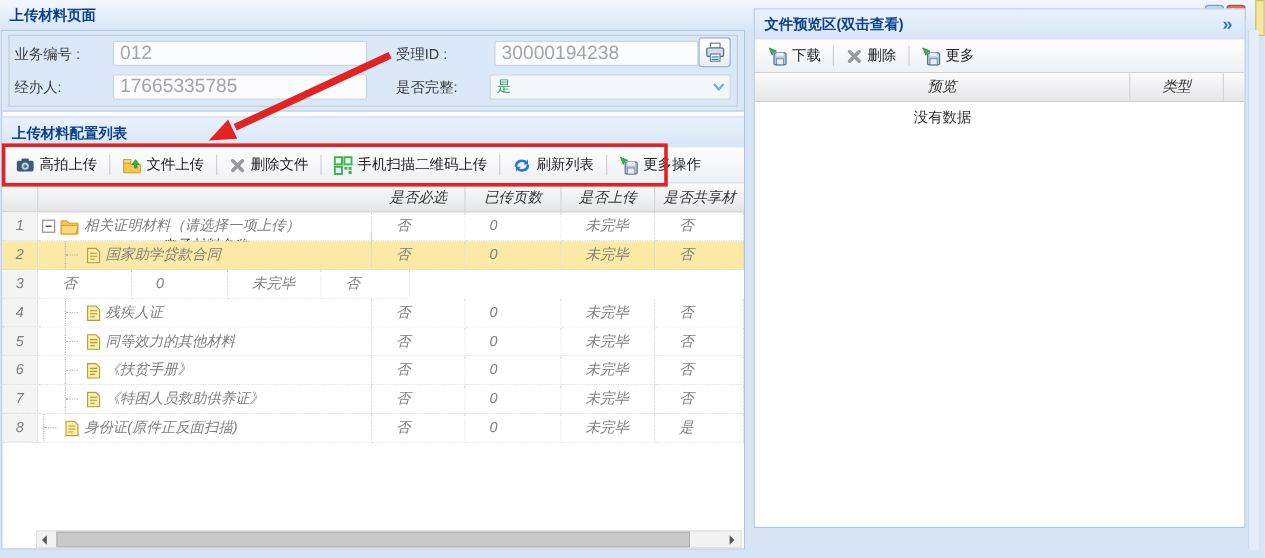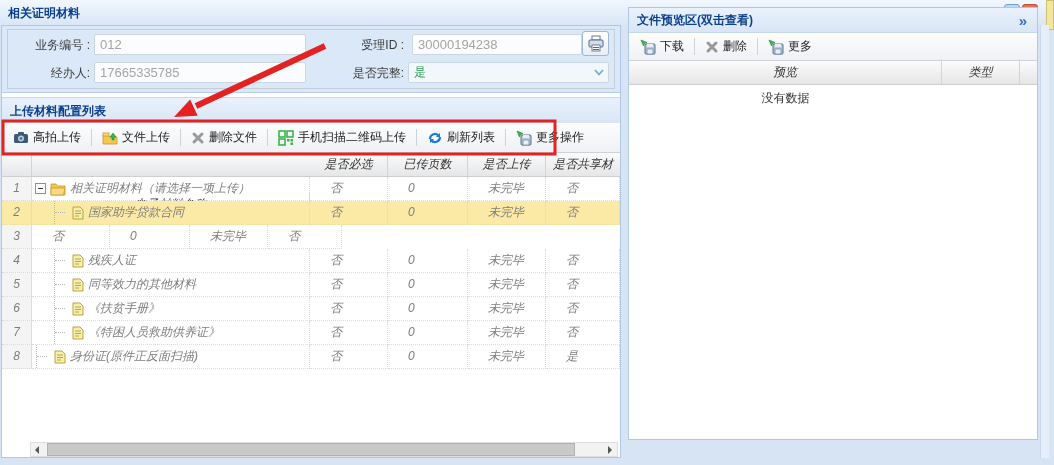--- a/index.html
+++ b/index.html
@@ -23,23 +23,23 @@
   #left-panel { left:1px; top:25px; width:620px; height:433px; overflow:hidden; }
   #right-panel { left:628px; top:7px; width:410px; height:433px; overflow:hidden; }
   .vstrip { position:absolute; left:1040px; top:25px; width:9px; height:433px;
     background:#e6eefb; border-left:1px solid #ccd9ec; }
 
   
   .form-area { position:absolute; left:0; top:0; width:618px; height:67px;
     background:#dbe8f7; border-bottom:1px solid #b7cde7; }
   .fieldset { position:absolute; left:5px; top:3px; width:608px; height:60px;
     border:1px solid #c3ceda; }
-  .flabel { position:absolute; text-align:right; color:#3c3c3c; }
+  .flabel { position:absolute; color:#3c3c3c; }
   .tinput { position:absolute; height:21px; background:#fbfcfd; border:1px solid #cdd6e0;
-    border-radius:2px; color:#a5a5a5; padding:0 5px; font-size:13px; font-family:inherit; }
+    border-radius:2px; color:#a5a5a5; padding:0 5px; font-size:16px; font-family:inherit; }
   .combo { position:absolute; height:21px; background:#f2f7fc; border:1px solid #cdd6e0;
     border-radius:2px; padding:0 5px; line-height:19px; color:#2e9e4f; cursor:pointer; }
   .combo .chev { position:absolute; right:4px; top:6px; }
   .printer-btn { position:absolute; left:580px; top:5px; width:27px; height:25px;
     background:linear-gradient(#fff,#e9eef4); border:1px solid #9db6d2; border-radius:3px; cursor:pointer; }
   .printer-btn svg { position:absolute; left:4px; top:3px; }
 
   
   .section-hdr { position:absolute; left:0; top:71px; width:618px; height:26px;
     background:linear-gradient(#e9f1fc,#d9e6f6); border-top:1px solid #c6d8ee;
@@ -103,21 +103,21 @@
     background:#c9c9c9; border:1px solid #b2b2b2; cursor:grab; }
 
   
   #annotation { position:absolute; left:0; top:0; width:1054px; height:465px;
     pointer-events:none; z-index:50; }
 </style>
 </head>
 <body>
 
 <div class="titlebar">
-  <span class="title">相关证明材料</span>
+  <span class="title">上传材料页面</span>
 </div>
 <div class="winbtn restore">
     <i></i>
   </div>
 <div class="winbtn close">
   <svg width="12" height="12" viewBox="0 0 12 12">
     <path d="M2 2 L10 10 M10 2 L2 10" stroke="#fff" stroke-width="2.4" stroke-linecap="round"></path>
   </svg>
 </div>
 <div class="edge-tab"></div>

